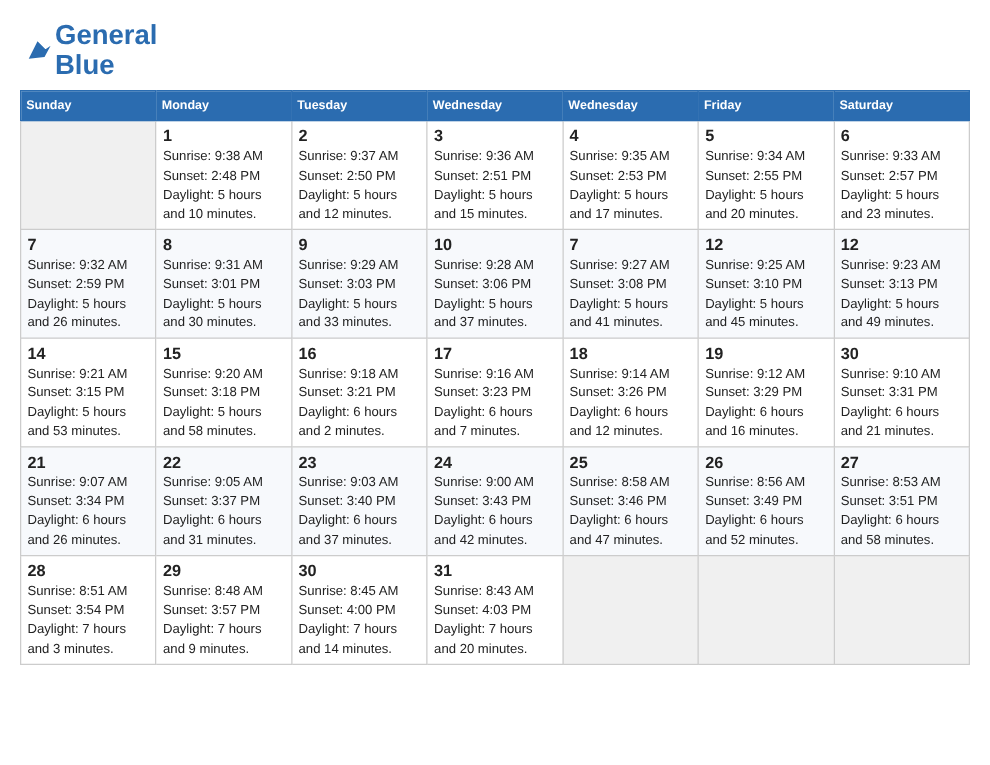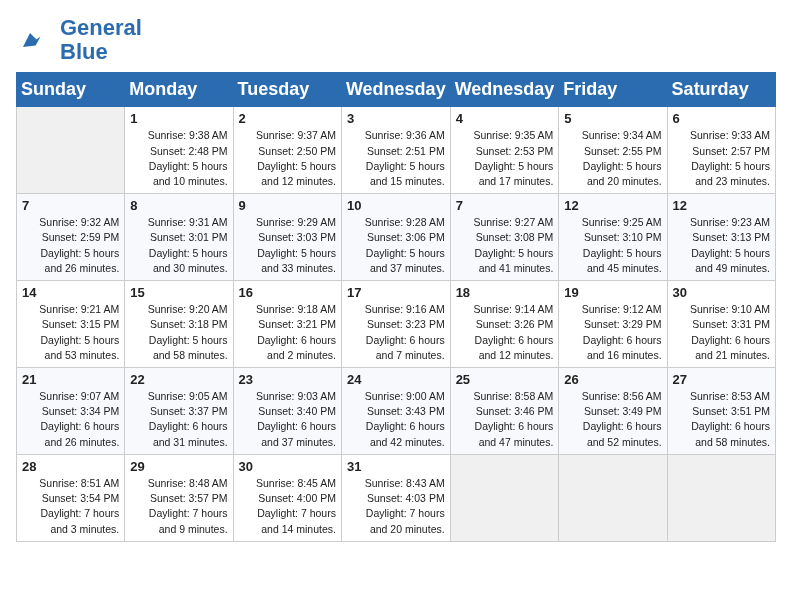--- a/index.html
+++ b/index.html
@@ -12,21 +12,21 @@
     }
     .header {
       display: flex;
       justify-content: space-between;
       align-items: flex-start;
       margin-bottom: 8px;
     }
     .logo {
       display: flex;
       align-items: center;
-      gap: 16px;
+      gap: 0;
     }
     .logo-text {
       font-size: 22px;
       font-weight: bold;
       color: #1a1a2e;
       line-height: 1.1;
     }
     .logo-text span {
       color: #2b6cb0;
     }
@@ -50,21 +50,21 @@
     table {
       width: 100%;
       border-collapse: collapse;
       font-size: 11px;
     }
     thead tr th {
       background-color: #2b6cb0;
       color: #fff;
       padding: 6px 4px;
       text-align: left;
-      font-size: 18px;
+      font-size: 10px;
       font-weight: bold;
       border: 1px solid #2b6cb0;
     }
     tbody tr td {
       border: 1px solid #ccc;
       vertical-align: top;
       padding: 4px 5px;
       min-height: 80px;
       height: 80px;
       width: calc(100% / 7);
@@ -77,21 +77,20 @@
     .day-num {
       font-size: 13px;
       font-weight: bold;
       margin-bottom: 2px;
       display: block;
     }
     .day-info {
       font-size: 10.5px;
       line-height: 1.45;
       color: #222;
-      text-align: right;
     }
     .empty-cell {
       background: #f0f0f0 !important;
     }
   </style>
 </head>
 <body>
 
 <div class="header">
   <div class="logo">

